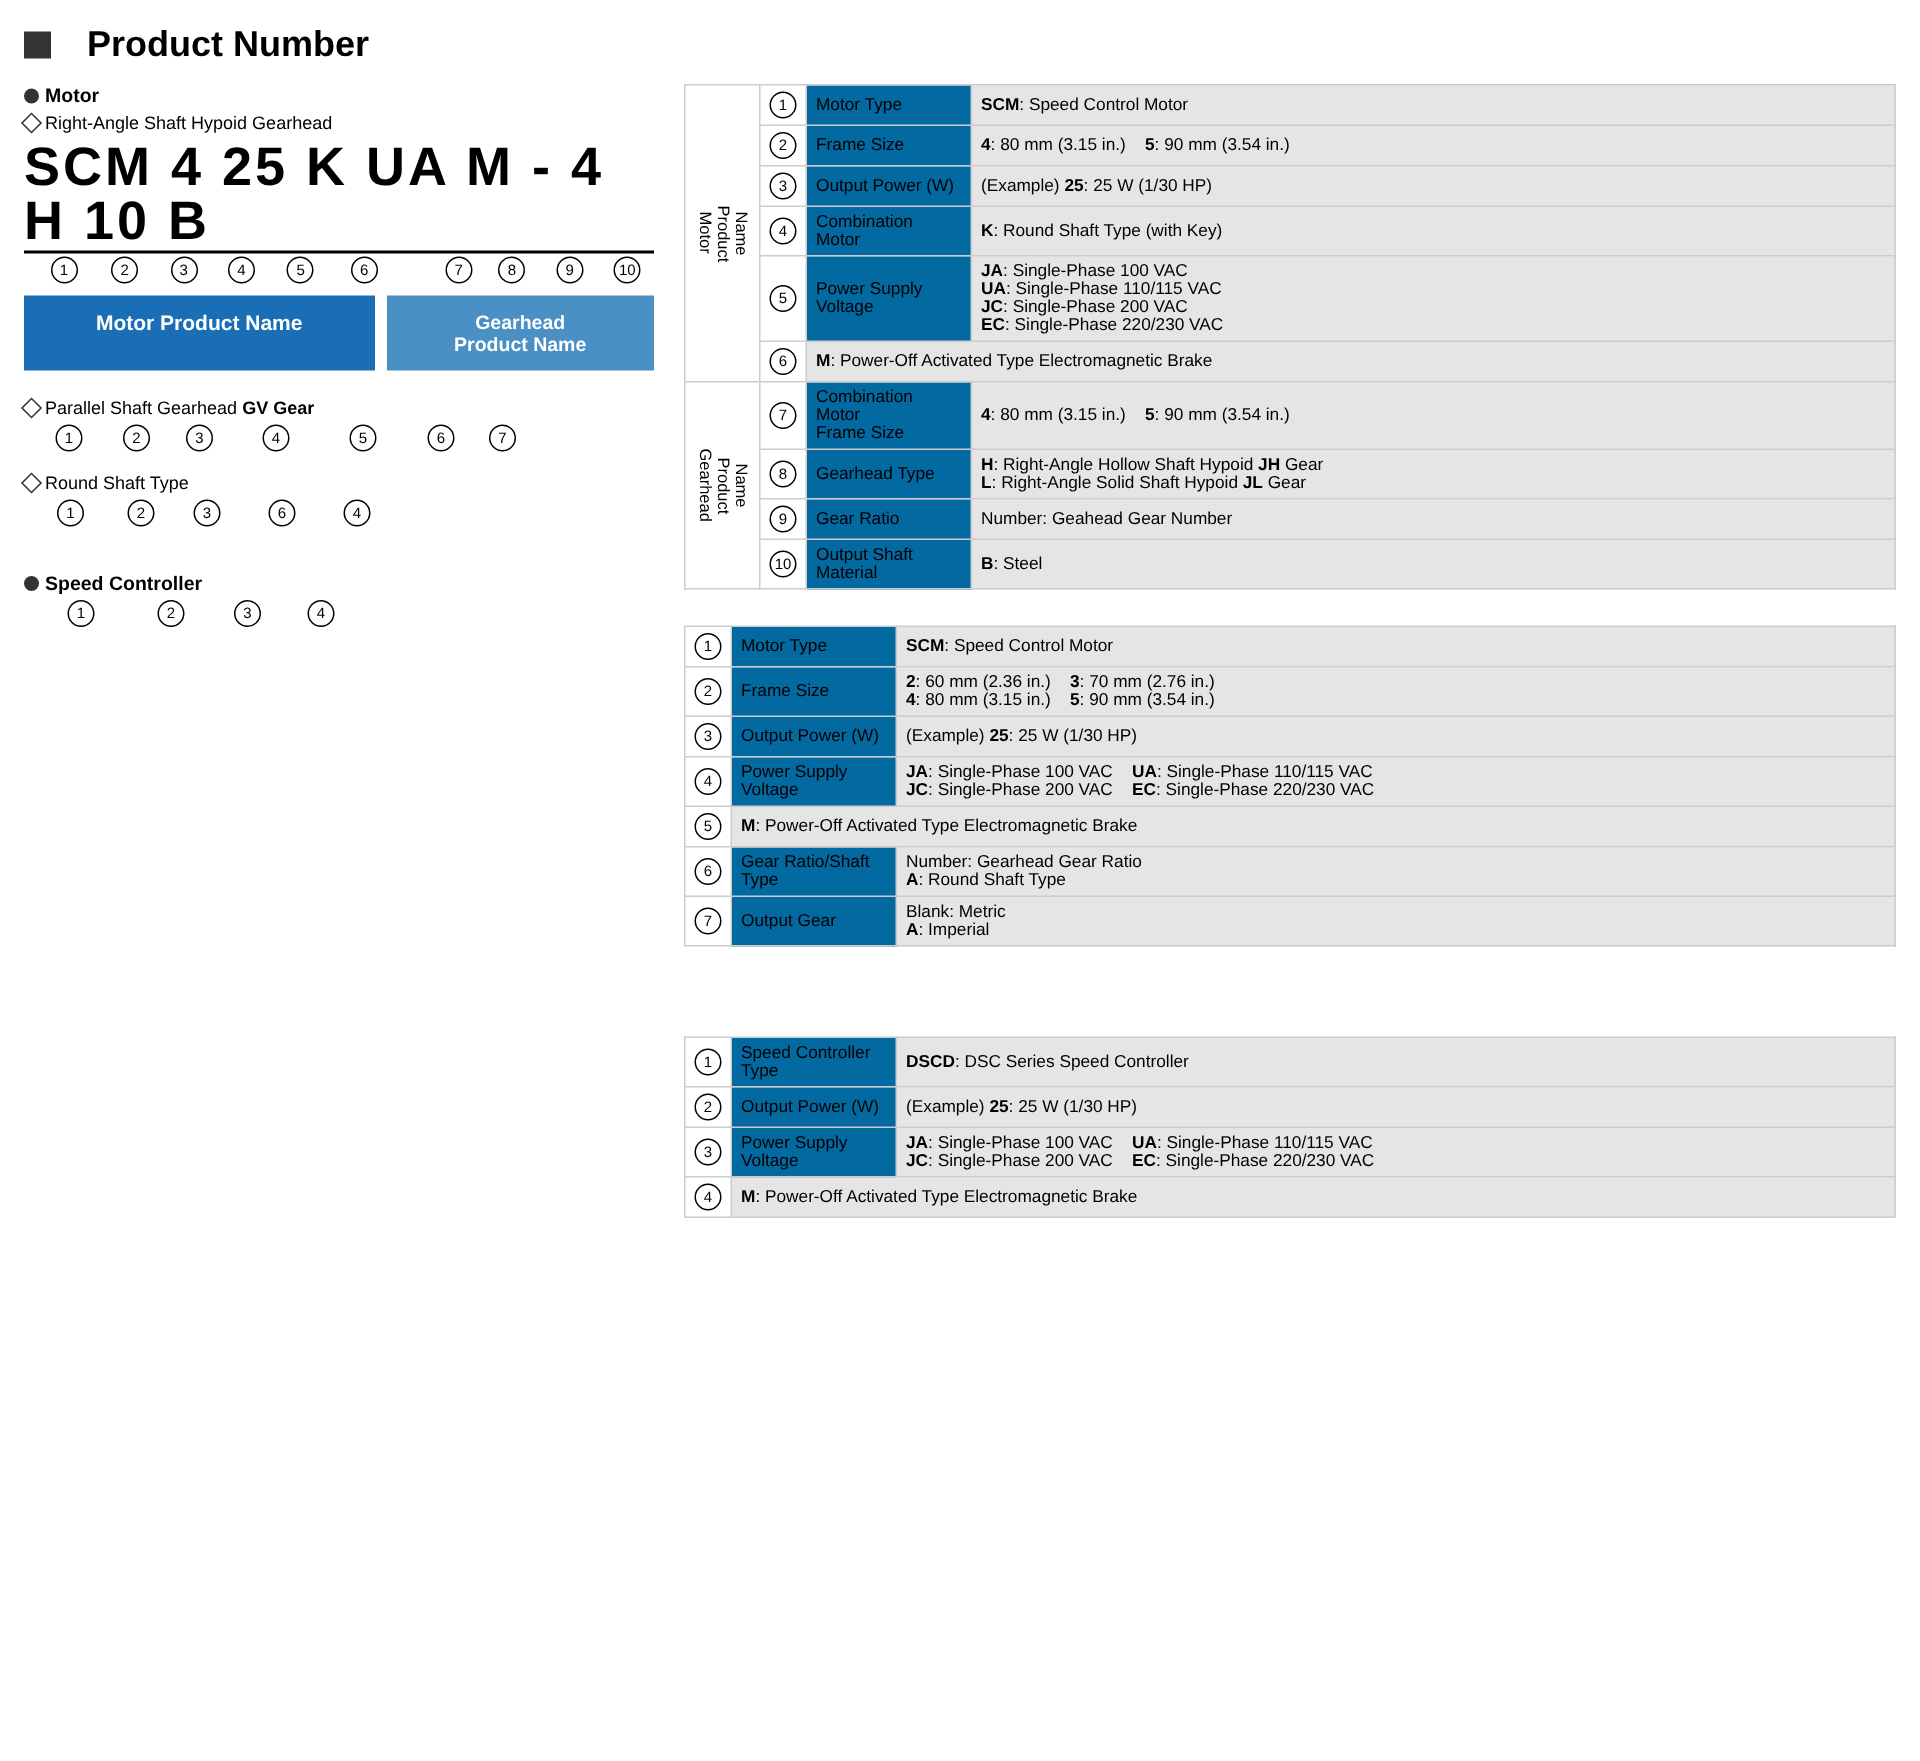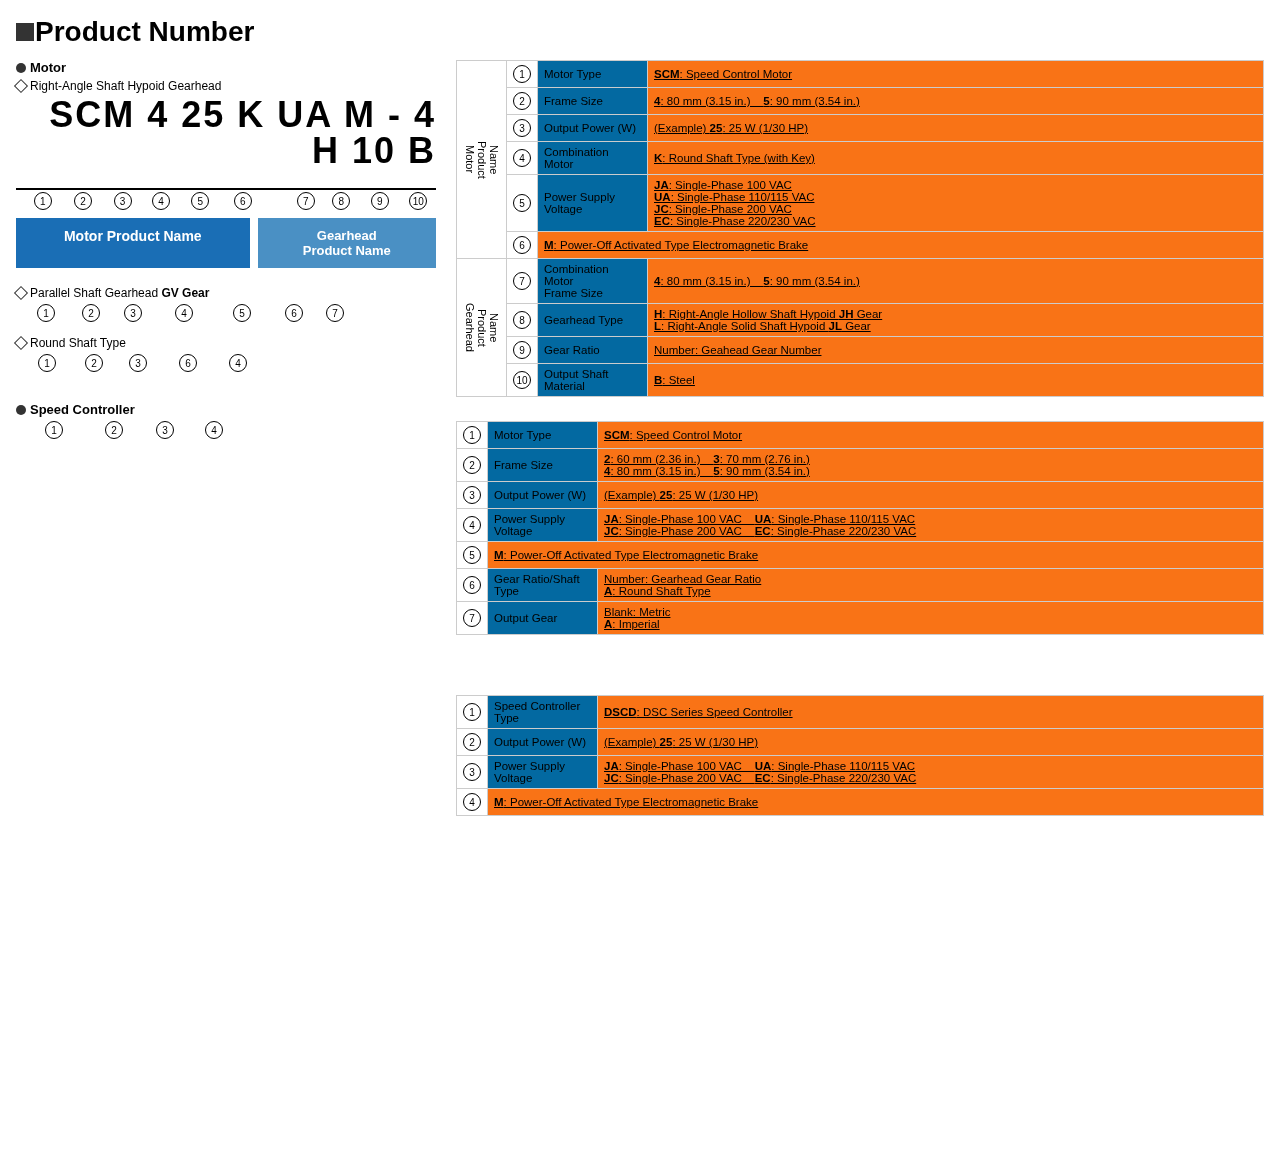--- a/index.html
+++ b/index.html
@@ -7,26 +7,26 @@
       font-family: Arial, sans-serif;
       font-size: 12px;
       background: #fff;
       color: #000;
       width: 1280px;
       min-height: 1174px;
       padding: 16px;
     }
 
     .page-title {
-      font-size: 28px;
+      font-size: 24px;
       font-weight: bold;
       margin-bottom: 12px;
       display: flex;
       align-items: center;
-      gap: 1px;
+      gap: 24px;
     }
     .page-title-square {
       display: inline-block;
       width: 18px;
       height: 18px;
       background: #333;
     }
 
     .main-layout {
       display: flex;
@@ -78,22 +78,21 @@
     }
 
     
     .product-code {
       font-size: 36px;
       font-weight: bold;
       letter-spacing: 2px;
       line-height: 1;
       margin-bottom: 2px;
       border-bottom: 2px solid #000;
-      padding-bottom: 19px;
-      text-align: right;
+      padding-bottom: 2px;
     }
 
     
     .num-row {
       display: flex;
       gap: 0;
       margin-bottom: 8px;
       font-size: 13px;
     }
     .circled {
@@ -149,22 +148,21 @@
       text-align: center;
       font-size: 11px;
       background: #fff;
       vertical-align: middle;
     }
     table.spec-table .field-name {
       width: 110px;
       background: #0369a1;
     }
     table.spec-table .value-cell {
-      background: #f97316;
-      text-decoration: underline;
+      background: #e5e5e5;
     }
 
     
     .speed-section {
       margin-top: 30px;
     }
 
     table.spec-table td.num-col {
       width: 24px;
       text-align: center;

